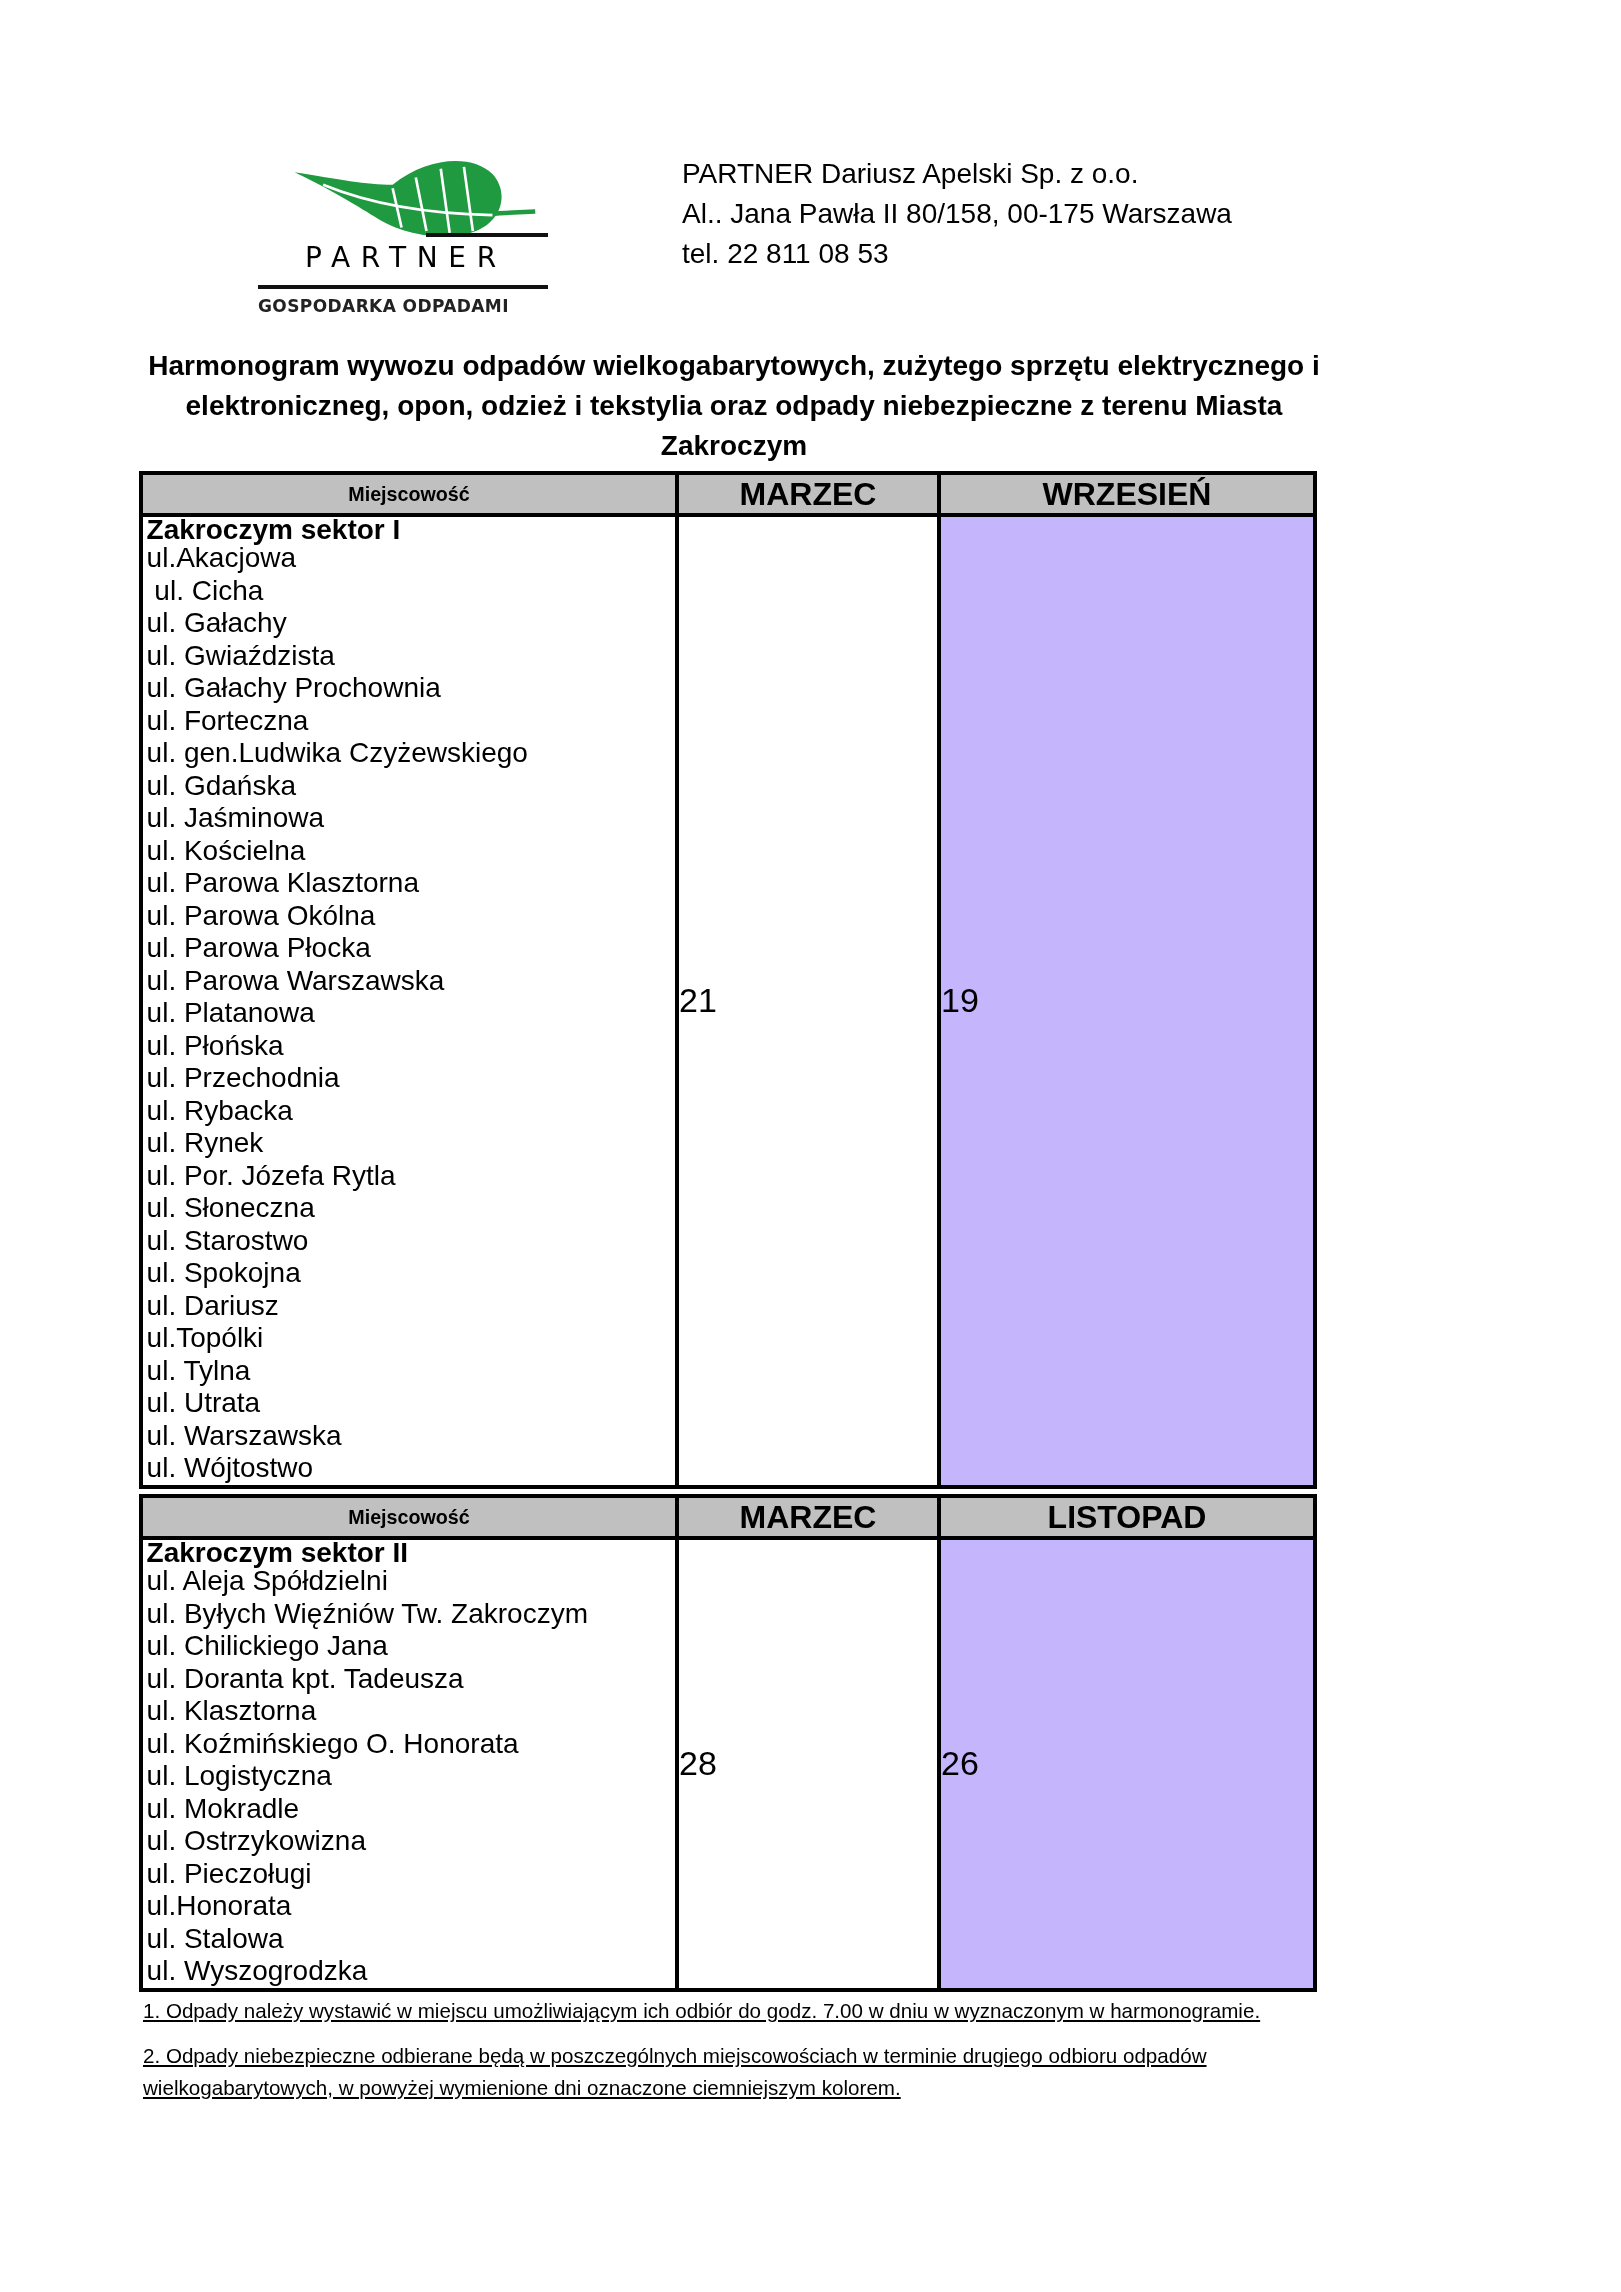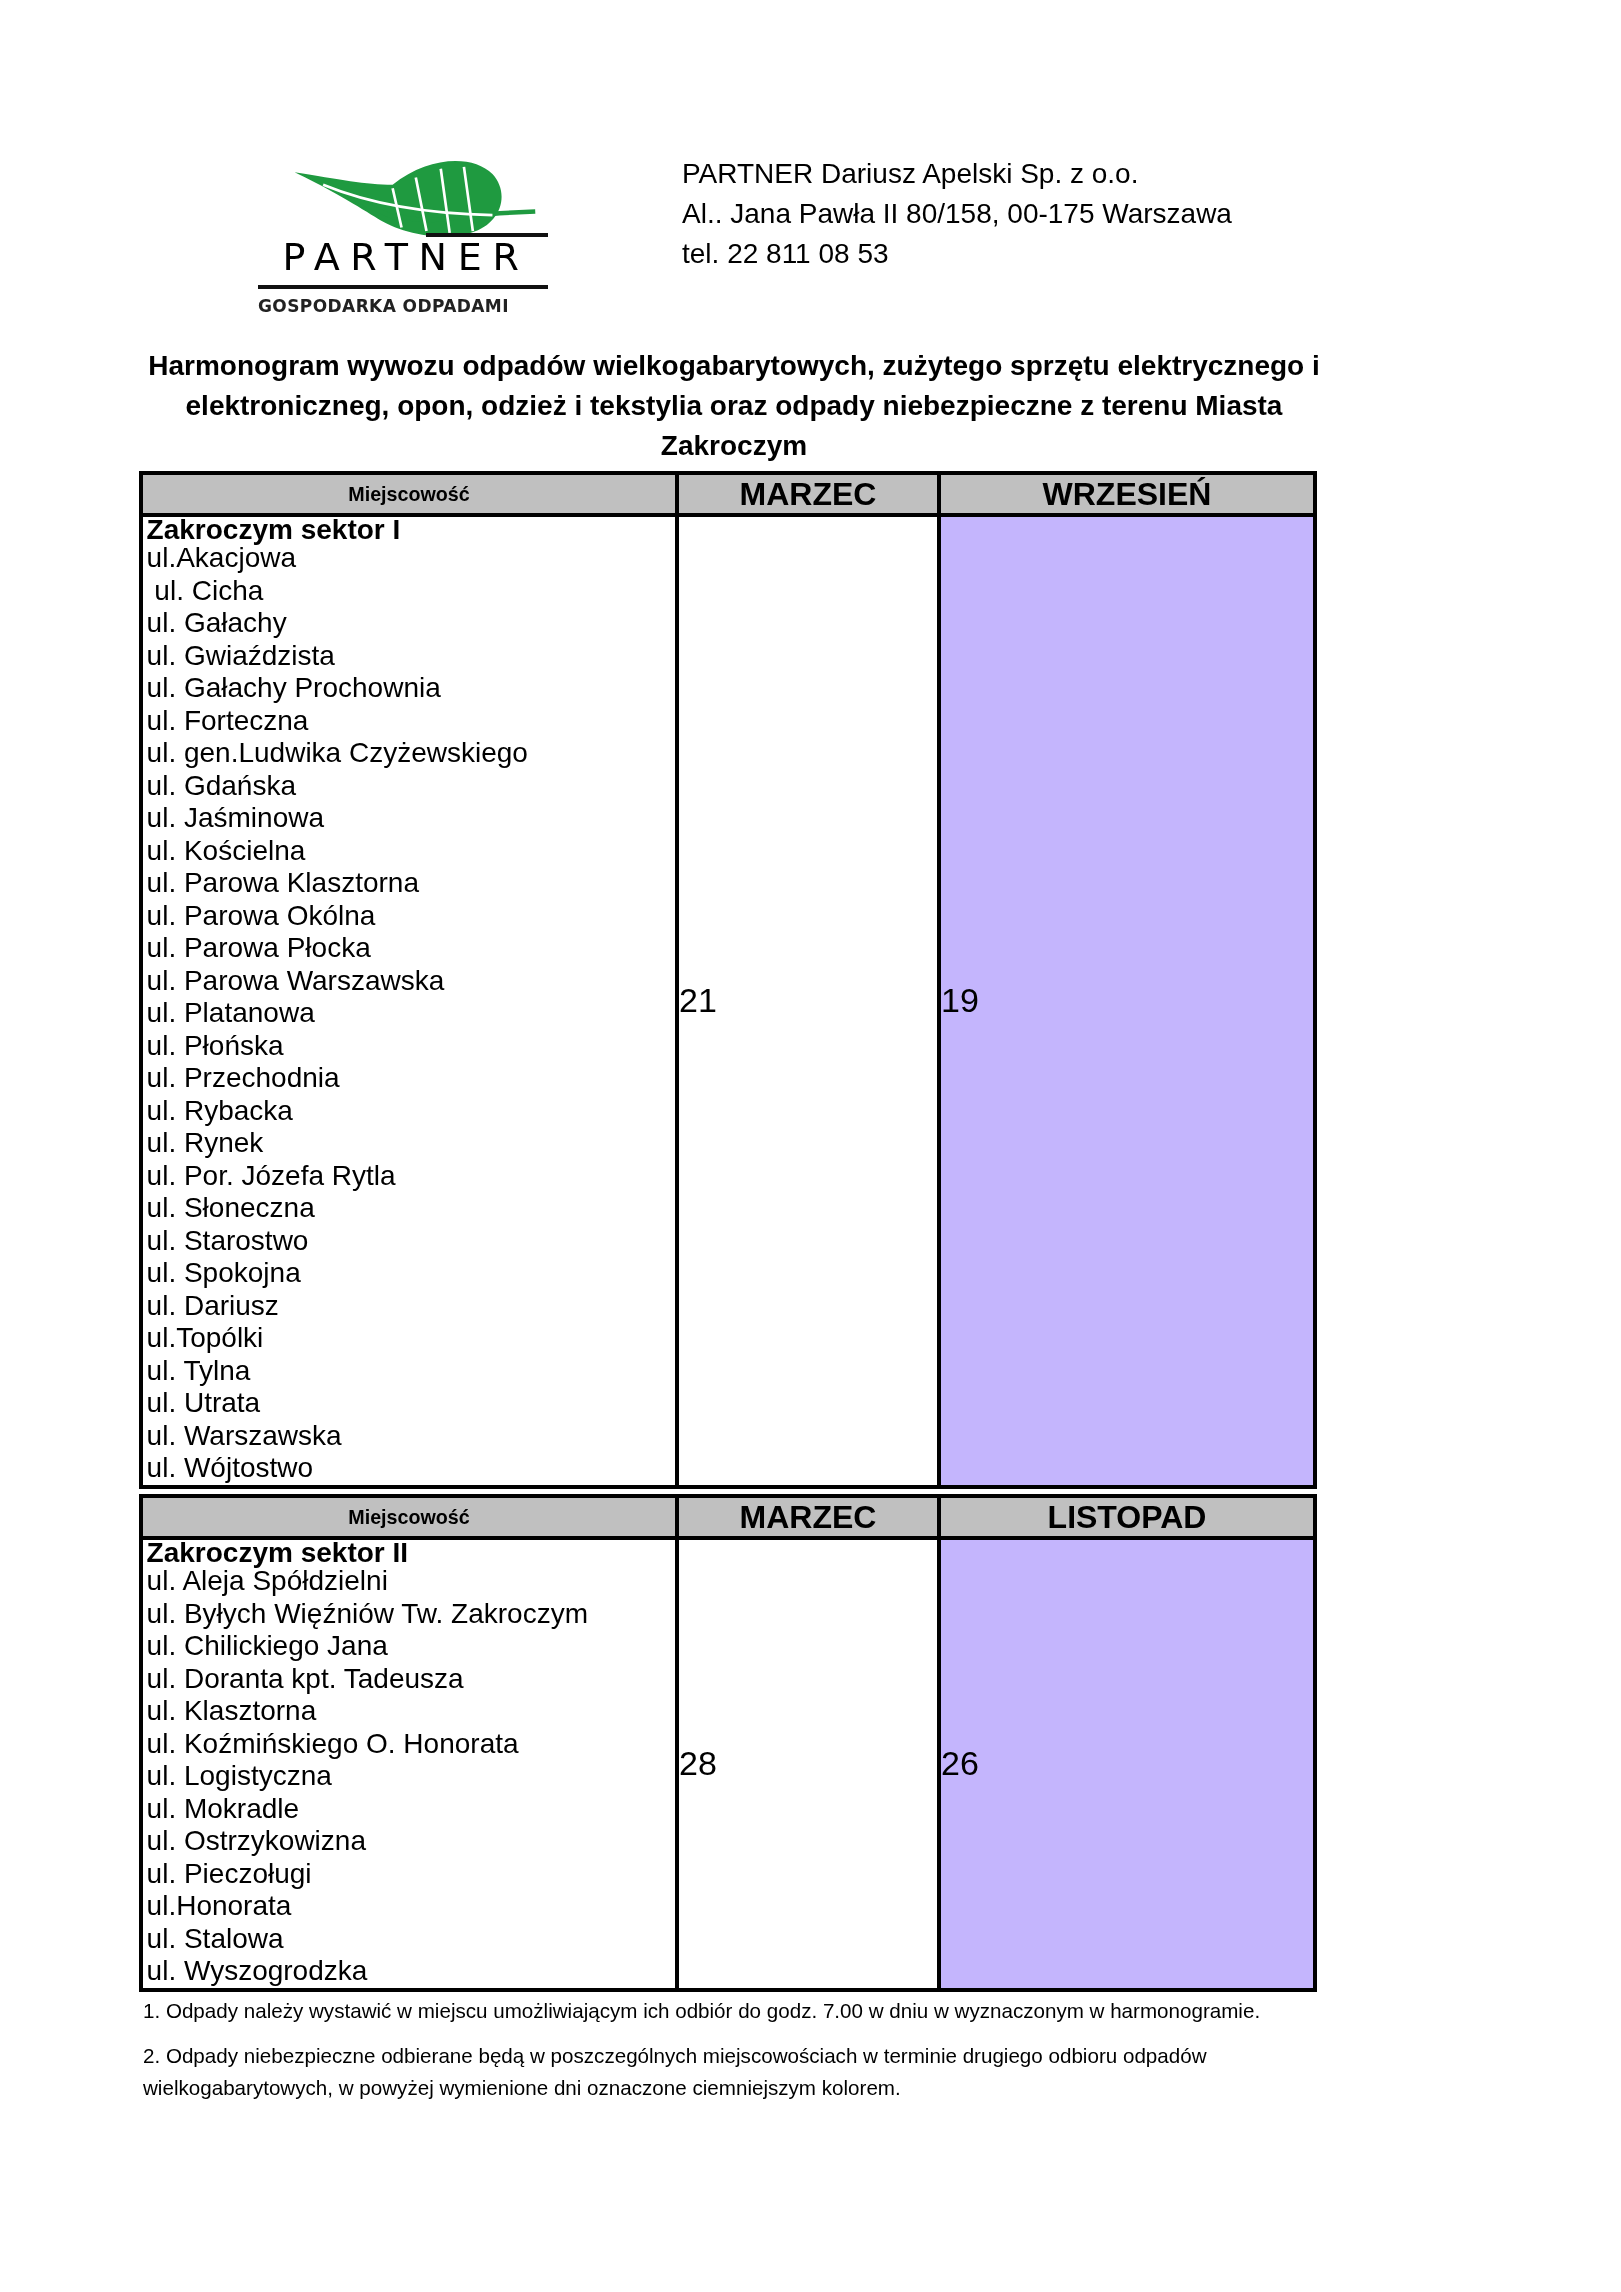--- a/index.html
+++ b/index.html
@@ -3,21 +3,21 @@
 <meta charset="utf-8">
 <style>
   html, body { margin: 0; padding: 0; background: #ffffff; }
   body { width: 1621px; height: 2293px; position: relative; overflow: hidden;
          font-family: "Liberation Sans", "DejaVu Sans", sans-serif; color: #000; }
 
   
   .logo { position: absolute; left: 258px; top: 158px; width: 296px; height: 143px; }
   .logo svg { display: block; }
   .logo-word { position: absolute; left: 0; top: 79px; width: 296px; text-align: center;
-               font-family: "DejaVu Sans", sans-serif; font-size: 38px; letter-spacing: 10.7px;
+               font-family: "DejaVu Sans", sans-serif; font-size: 28px; letter-spacing: 10.7px;
                font-weight: normal; line-height: 41px; }
   .logo-line { position: absolute; left: 0; width: 290px; height: 3.6px; background: #111; }
   .logo-sub { position: absolute; left: 0; top: 138px; width: 296px; text-align: left;
               font-family: "DejaVu Sans", sans-serif; font-size: 17px; font-weight: bold;
               letter-spacing: 0.4px; color: #222; }
 
   .company { position: absolute; left: 682px; top: 154px; font-size: 28px; line-height: 40px; }
   .company div { white-space: nowrap; }
 
   .title { position: absolute; left: 134px; top: 346px; width: 1200px; text-align: center;
@@ -29,21 +29,21 @@
   .col-a { width: 536px; } .col-b { width: 262px; } .col-c { width: 376px; }
   .hdr th { background: #c0c0c0; height: 38px; }
   .hdr .loc { font-size: 19.7px; font-weight: bold; }
   .hdr .mon { font-size: 32px; font-weight: bold; }
   .streets { vertical-align: top; background: #fff; }
   .streets div { font-size: 28px; line-height: 32.5px; padding-left: 3.6px; white-space: pre; }
   .streets .sector { font-weight: bold; line-height: 25px; }
   .date-white { background: #ffffff; vertical-align: middle; font-size: 34px; }
   .date-grey { background: #c4b5fd; text-align: left; vertical-align: middle; font-size: 34px; }
 
-  .notes { position: absolute; left: 143px; top: 1995px; width: 1191px; font-size: 20.6px; line-height: 32px; }
+  .notes { position: absolute; left: 143px; top: 1995px; width: 1191px; font-size: 20.6px; line-height: 32px; text-decoration: underline; }
   .notes p { margin: 0 0 12.5px 0; }
 </style>
 </head>
 <body>
 
 <div class="logo">
   <svg width="296" height="82" viewBox="0 0 330 92">
     <path d="M40 16 C 90 24, 120 30, 150 30 C 190 -2, 240 -4, 262 18 C 282 40, 272 74, 238 84 C 196 96, 150 80, 130 66 C 108 52, 70 30, 40 16 Z" fill="#1f9a40"></path>
     <path d="M 90 36 L 128 56 L 150 66 L 190 70 L 230 66 L 270 62 L 310 60" stroke="#1f9a40" stroke-width="5" fill="none"></path>
     <path d="M 72 30 Q 150 62 262 64" stroke="#ffffff" stroke-width="3" fill="none"></path>

